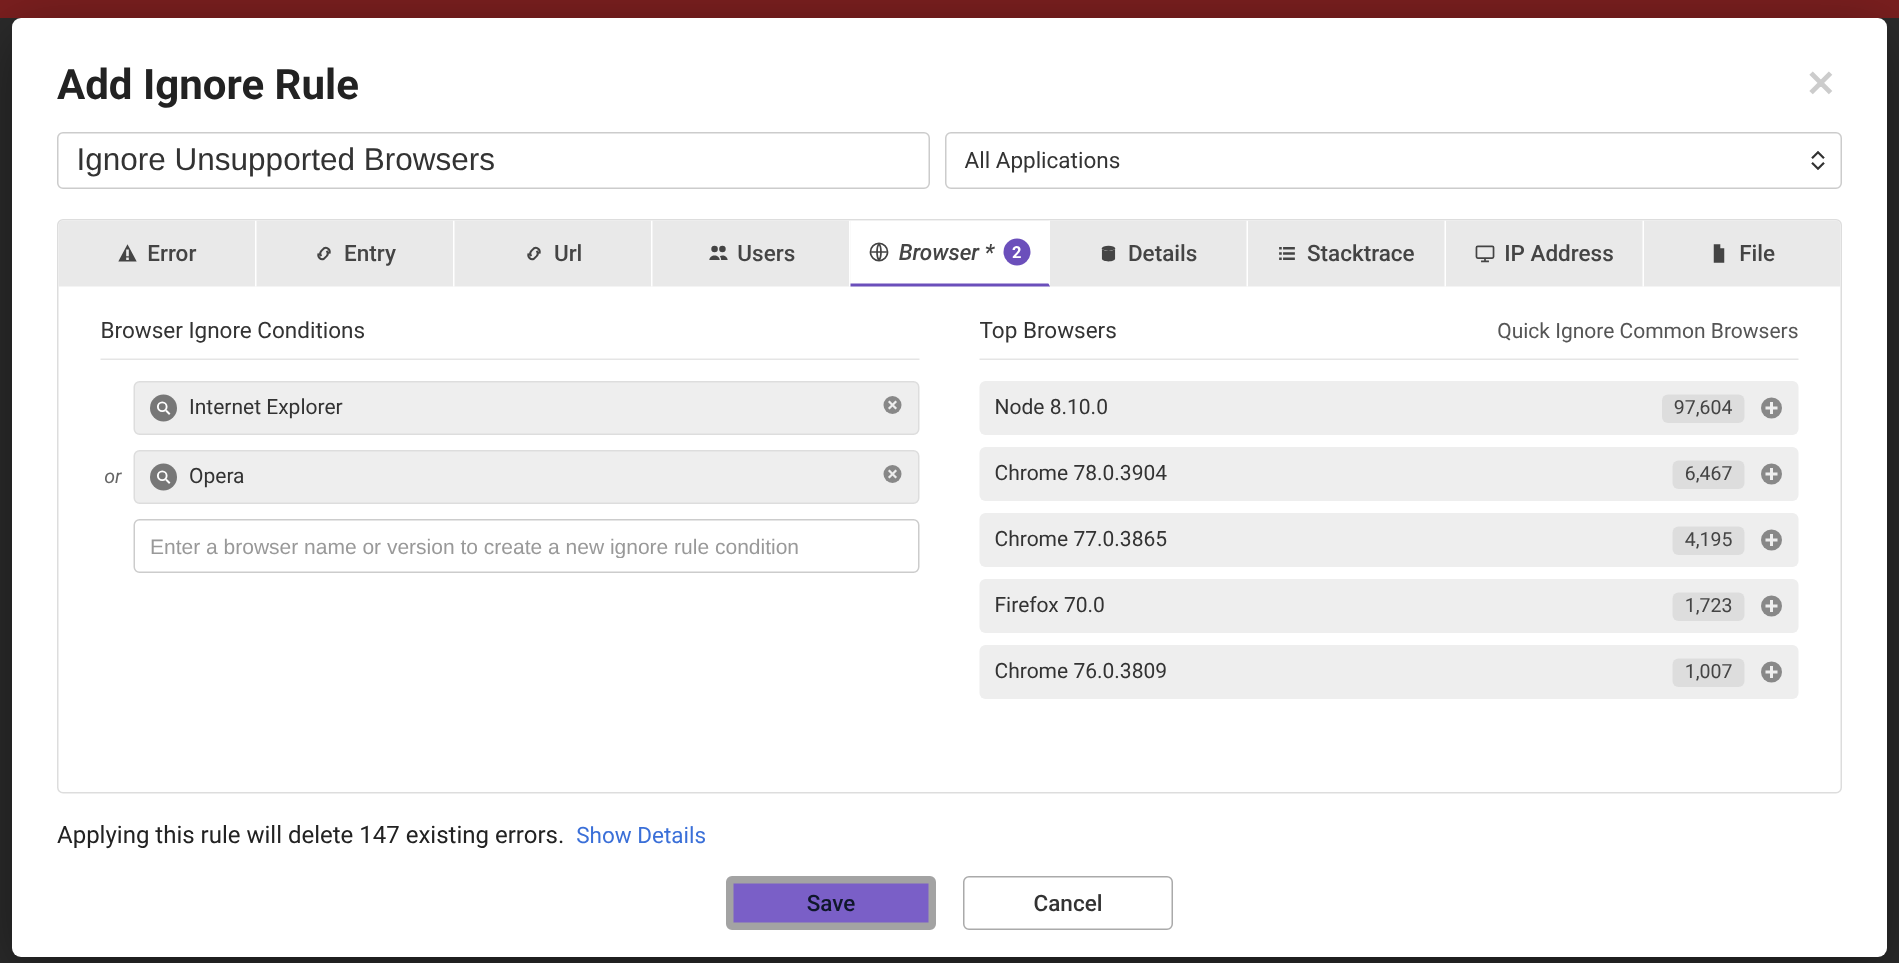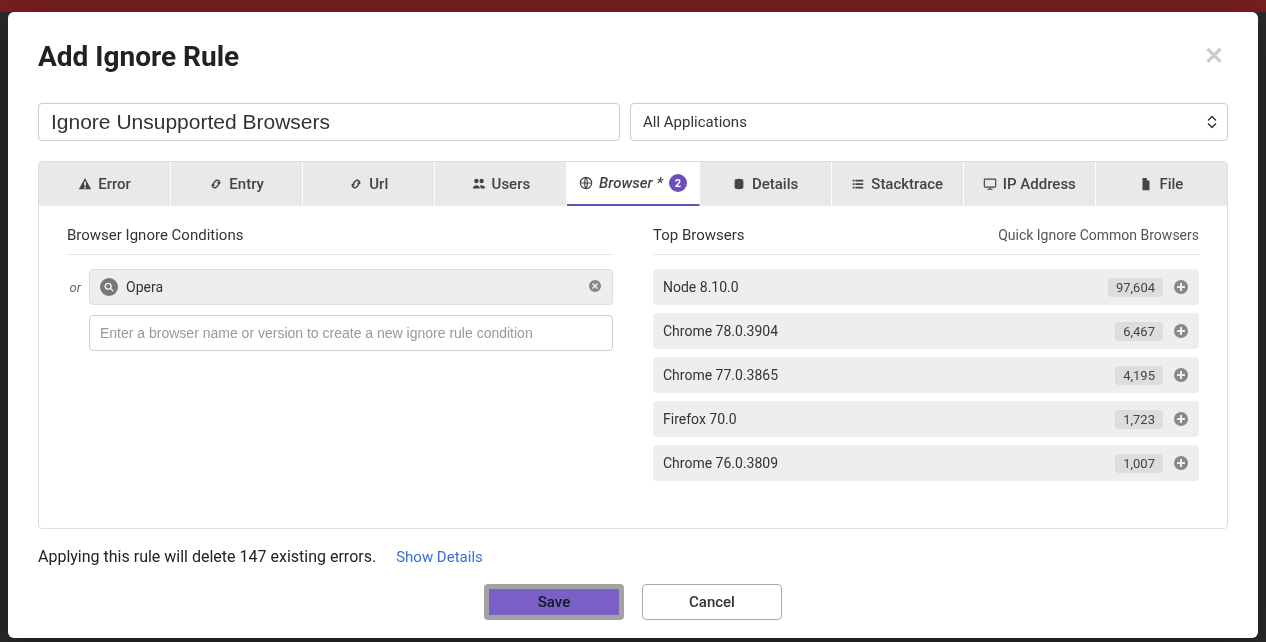--- a/index.html
+++ b/index.html
@@ -9,21 +9,21 @@
   .modal {
     position: absolute;
     top: 12px; left: 8px; right: 8px; bottom: 4px;
     background: #fff;
     border-radius: 6px;
     box-shadow: 0 10px 40px rgba(0,0,0,0.4);
     display: flex;
     flex-direction: column;
   }
   .modal-inner { padding: 28px 30px 18px 30px; flex: 1; display: flex; flex-direction: column; }
-  .modal-header { display: flex; align-items: flex-start; justify-content: space-between; margin-bottom: 30px; text-align: right; }
+  .modal-header { display: flex; align-items: flex-start; justify-content: space-between; margin-bottom: 15px; text-align: right; }
   .modal-title { font-size: 28px; font-weight: 700; color: #222; }
   .close-x { font-size: 24px; color: #ccc; cursor: pointer; font-weight: 700; line-height: 1; padding: 4px; }
   .top-row { display: flex; gap: 10px; margin-bottom: 20px; }
   .name-input {
     flex: 1;
     height: 38px;
     border: 1px solid #ccc;
     border-radius: 4px;
     padding: 0 12px;
     font-size: 21px;
@@ -134,21 +134,21 @@
   .browser-row .bname { flex: 1; }
   .count-badge {
     background: #ddd;
     color: #444;
     font-size: 13px;
     padding: 2px 8px;
     border-radius: 4px;
     font-variant-numeric: tabular-nums;
   }
   .add-btn { color: #888; cursor: pointer; display: flex; align-items: center; }
-  .footer-text { margin-top: 18px; font-size: 16px; color: #222; display: flex; align-items: baseline; gap: 20px; }
+  .footer-text { margin-top: 18px; font-size: 16px; color: #222; display: flex; align-items: baseline; gap: 8px; }
   .footer-text .link { color: #3a6fd8; font-size: 15px; cursor: pointer; }
   .buttons { display: flex; justify-content: center; gap: 18px; margin-top: 18px; }
   .btn {
     min-width: 140px;
     height: 36px;
     border-radius: 4px;
     font-size: 15px;
     display: inline-flex;
     align-items: center;
     justify-content: center;
@@ -250,20 +250,38 @@
         </div>
       </div>
 
       <div class="tab-body">
 
         <div class="col">
           <div class="col-header">
             <span class="col-title">Browser Ignore Conditions</span>
           </div>
 
+          <div class="condition-row">
+            <span class="or-label"></span>
+            <div class="pill">
+              <span class="mag">
+                <svg viewBox="0 0 12 12">
+                    <circle cx="5" cy="5" r="3.5" fill="none" stroke="#fff" stroke-width="1.5"></circle>
+                    <line x1="8" y1="8" x2="11" y2="11" stroke="#fff" stroke-width="1.5"></line>
+                  </svg>
+              </span>
+              <span class="txt">Internet Explorer</span>
+              <span class="del">
+                <svg width="14" height="14" viewBox="0 0 14 14">
+                    <circle cx="7" cy="7" r="6" fill="#888"></circle>
+                    <path d="M4.5 4.5l5 5M9.5 4.5l-5 5" stroke="#eee" stroke-width="1.5"></path>
+                  </svg>
+              </span>
+            </div>
+          </div>
 
           <div class="condition-row">
             <span class="or-label">or</span>
             <div class="pill">
               <span class="mag">
                 <svg viewBox="0 0 12 12">
                     <circle cx="5" cy="5" r="3.5" fill="none" stroke="#fff" stroke-width="1.5"></circle>
                     <line x1="8" y1="8" x2="11" y2="11" stroke="#fff" stroke-width="1.5"></line>
                   </svg>
               </span>

